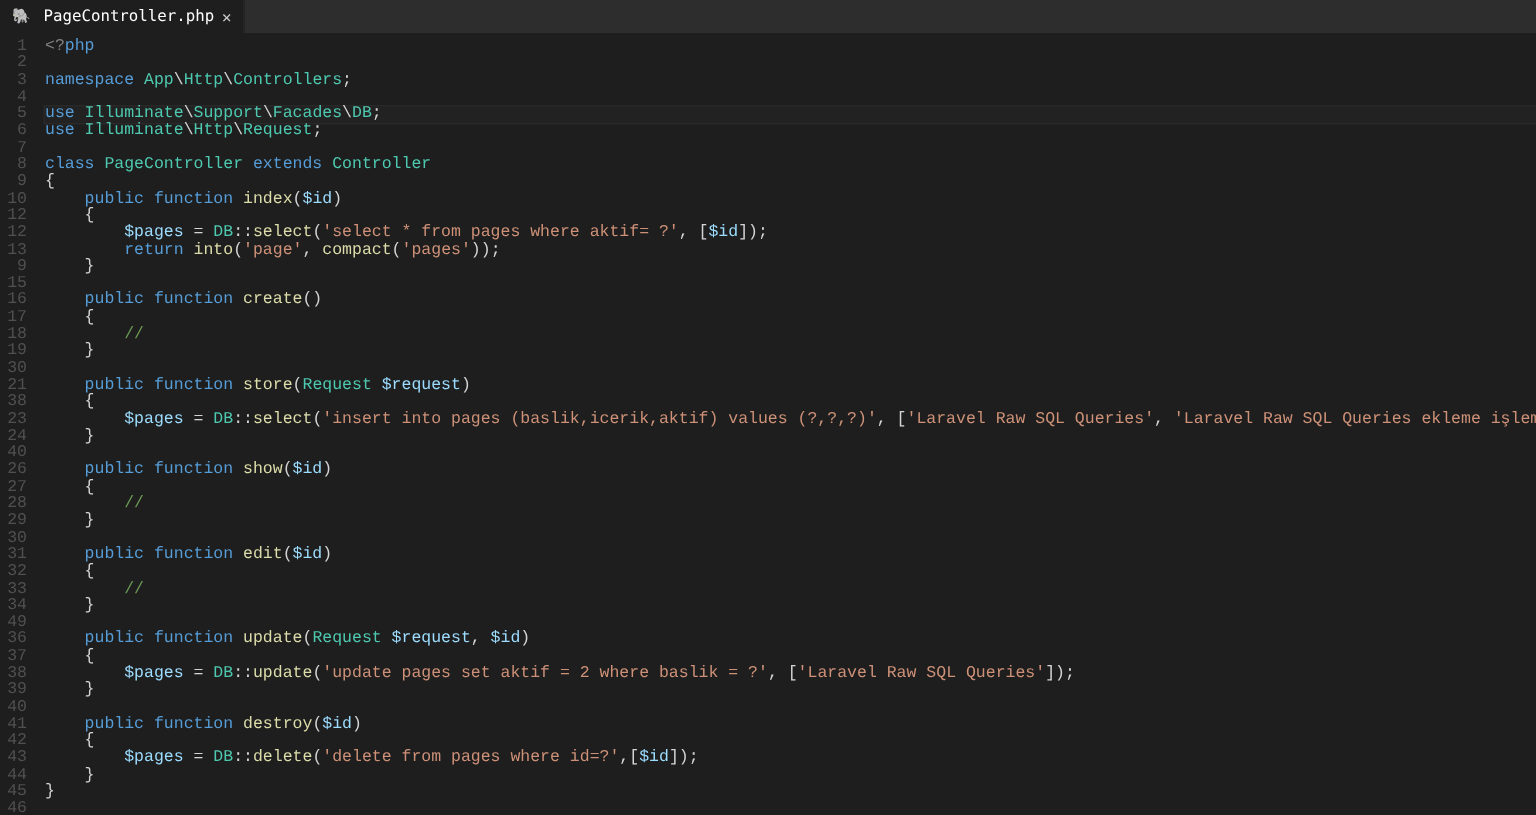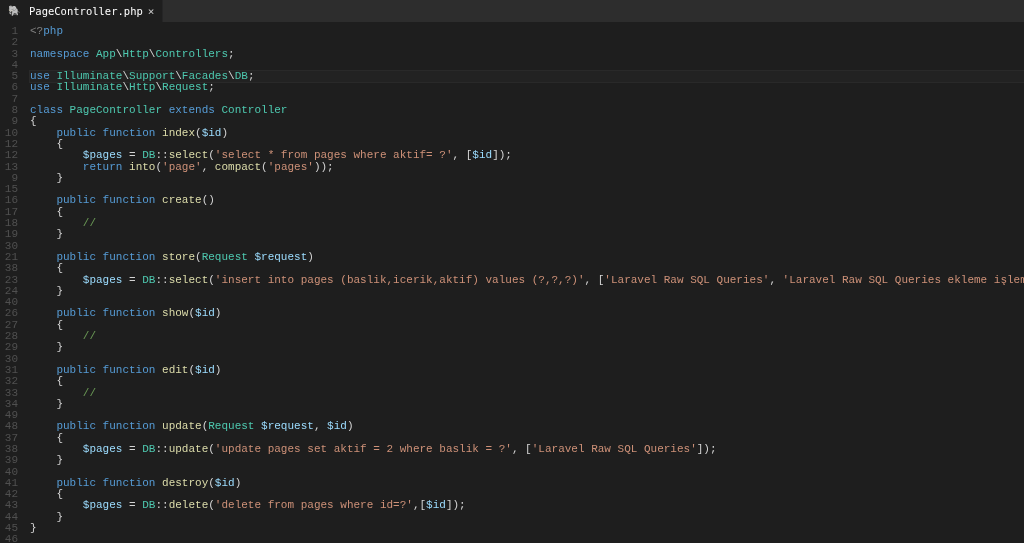--- a/index.html
+++ b/index.html
@@ -129,21 +129,21 @@
         <div>26</div>
         <div>27</div>
         <div>28</div>
         <div>29</div>
         <div>30</div>
         <div>31</div>
         <div>32</div>
         <div>33</div>
         <div>34</div>
         <div>49</div>
-        <div>48</div>
+        <div>36</div>
         <div>37</div>
         <div>38</div>
         <div>39</div>
         <div>40</div>
         <div>41</div>
         <div>42</div>
         <div>43</div>
         <div>44</div>
         <div>45</div>
         <div>46</div>

